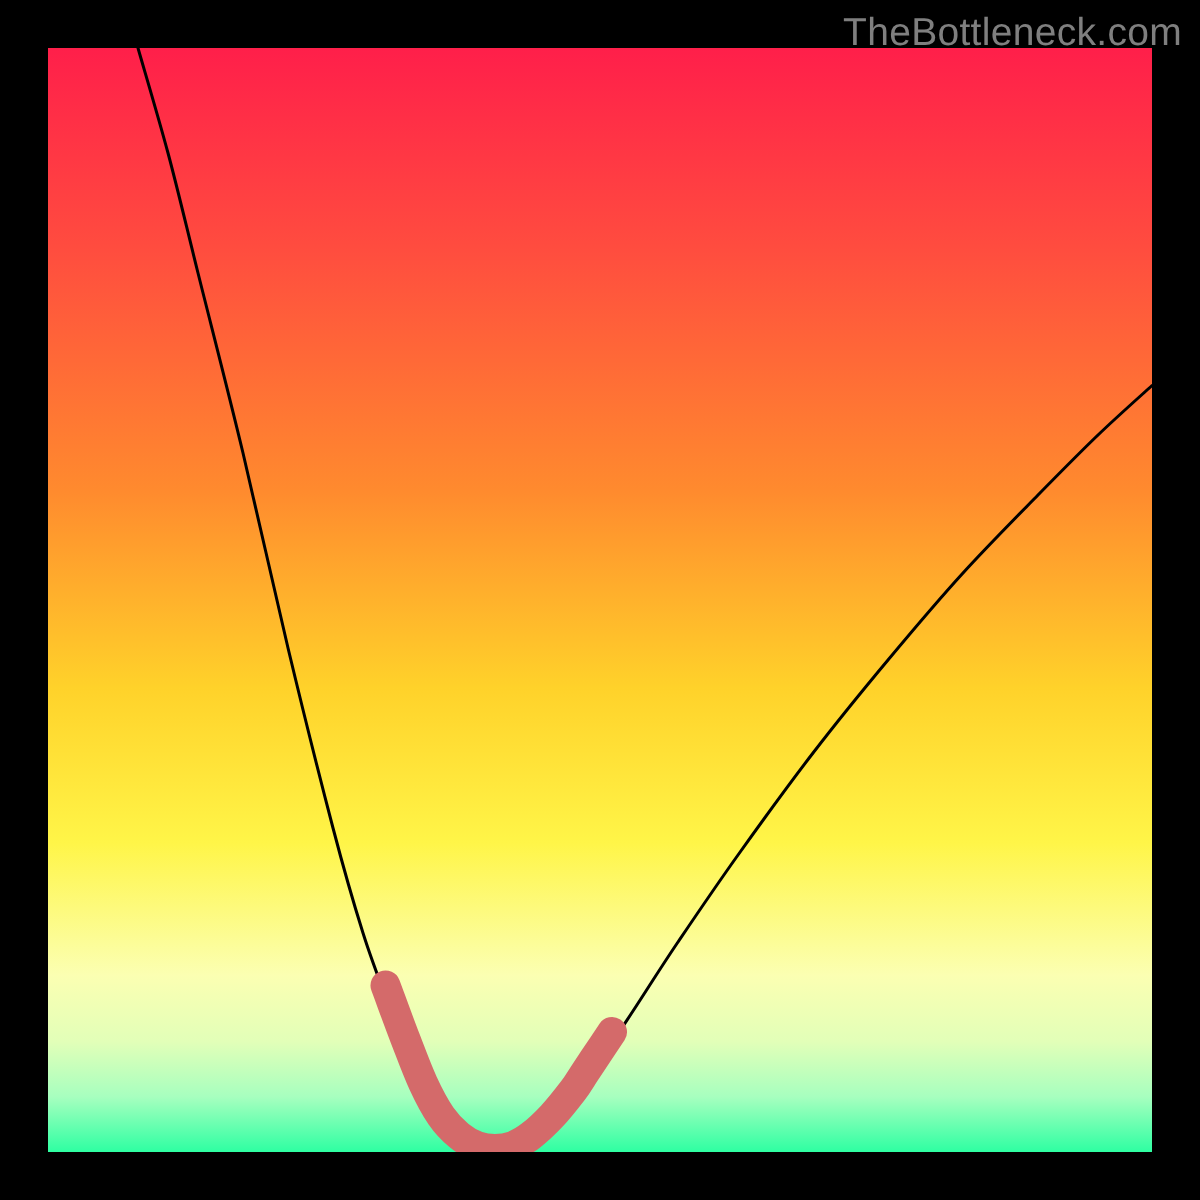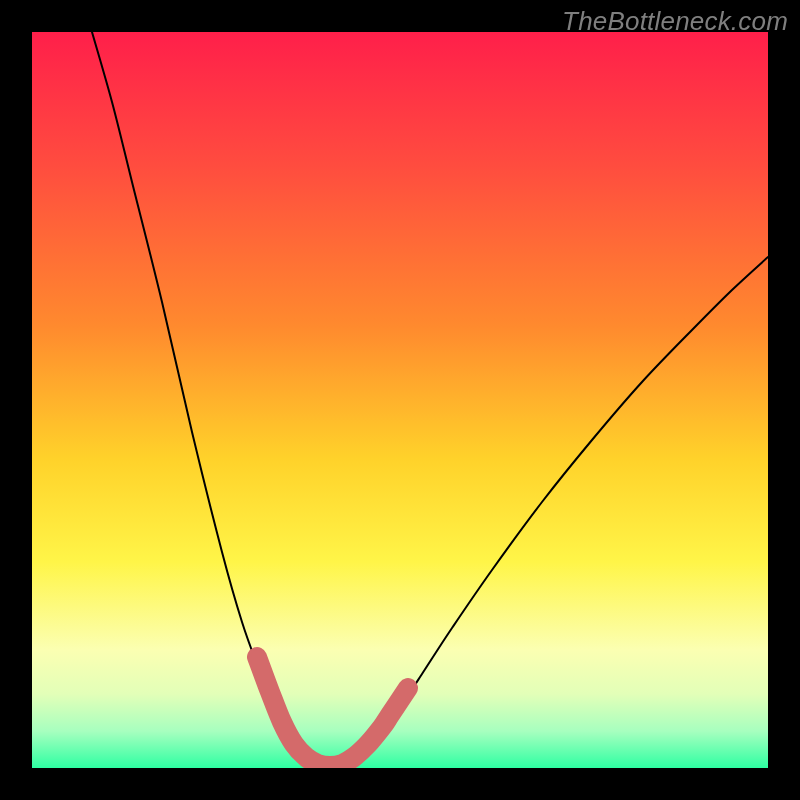--- a/index.html
+++ b/index.html
@@ -11,21 +11,20 @@
     background: #000;
     font-family: Arial, Helvetica, sans-serif;
   }
   .frame {
     position: absolute;
     left: 0;
     top: 0;
     width: 800px;
     height: 655px;
     background: #000;
-    font-style: italic;
   }
   .plot-area {
     position: absolute;
     left: 32px;
     top: 32px;
     width: 736px;
     height: 736px;
     
     background: linear-gradient(to bottom,
       #ff1f4a 0%,

